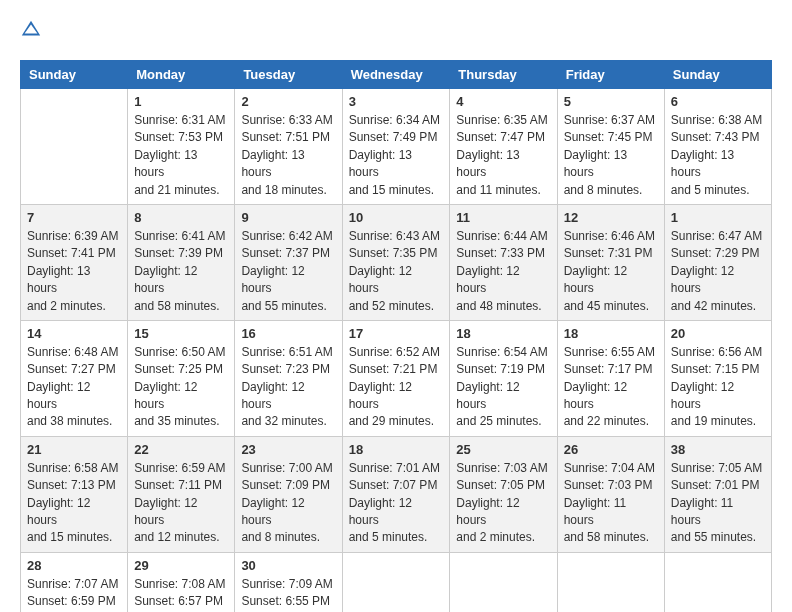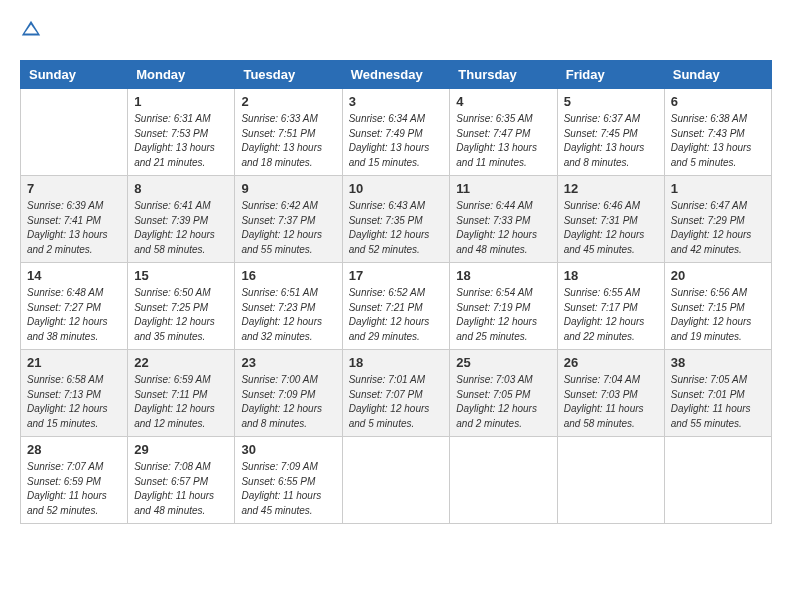--- a/index.html
+++ b/index.html
@@ -69,24 +69,23 @@
       width: 108px;
       min-height: 80px;
     }
     .day-number {
       font-size: 13px;
       font-weight: bold;
       margin-bottom: 3px;
       display: block;
     }
     .day-info {
-      font-size: 10px;
+      font-size: 12px;
       line-height: 1.45;
       color: #333;
-      font-style: italic;
     }
     .empty-cell {
       background: #f9f9f9;
     }
     tr:nth-child(even) td {
       background-color: #f2f2f2;
     }
     tr:nth-child(odd) td {
       background-color: #ffffff;
     }

